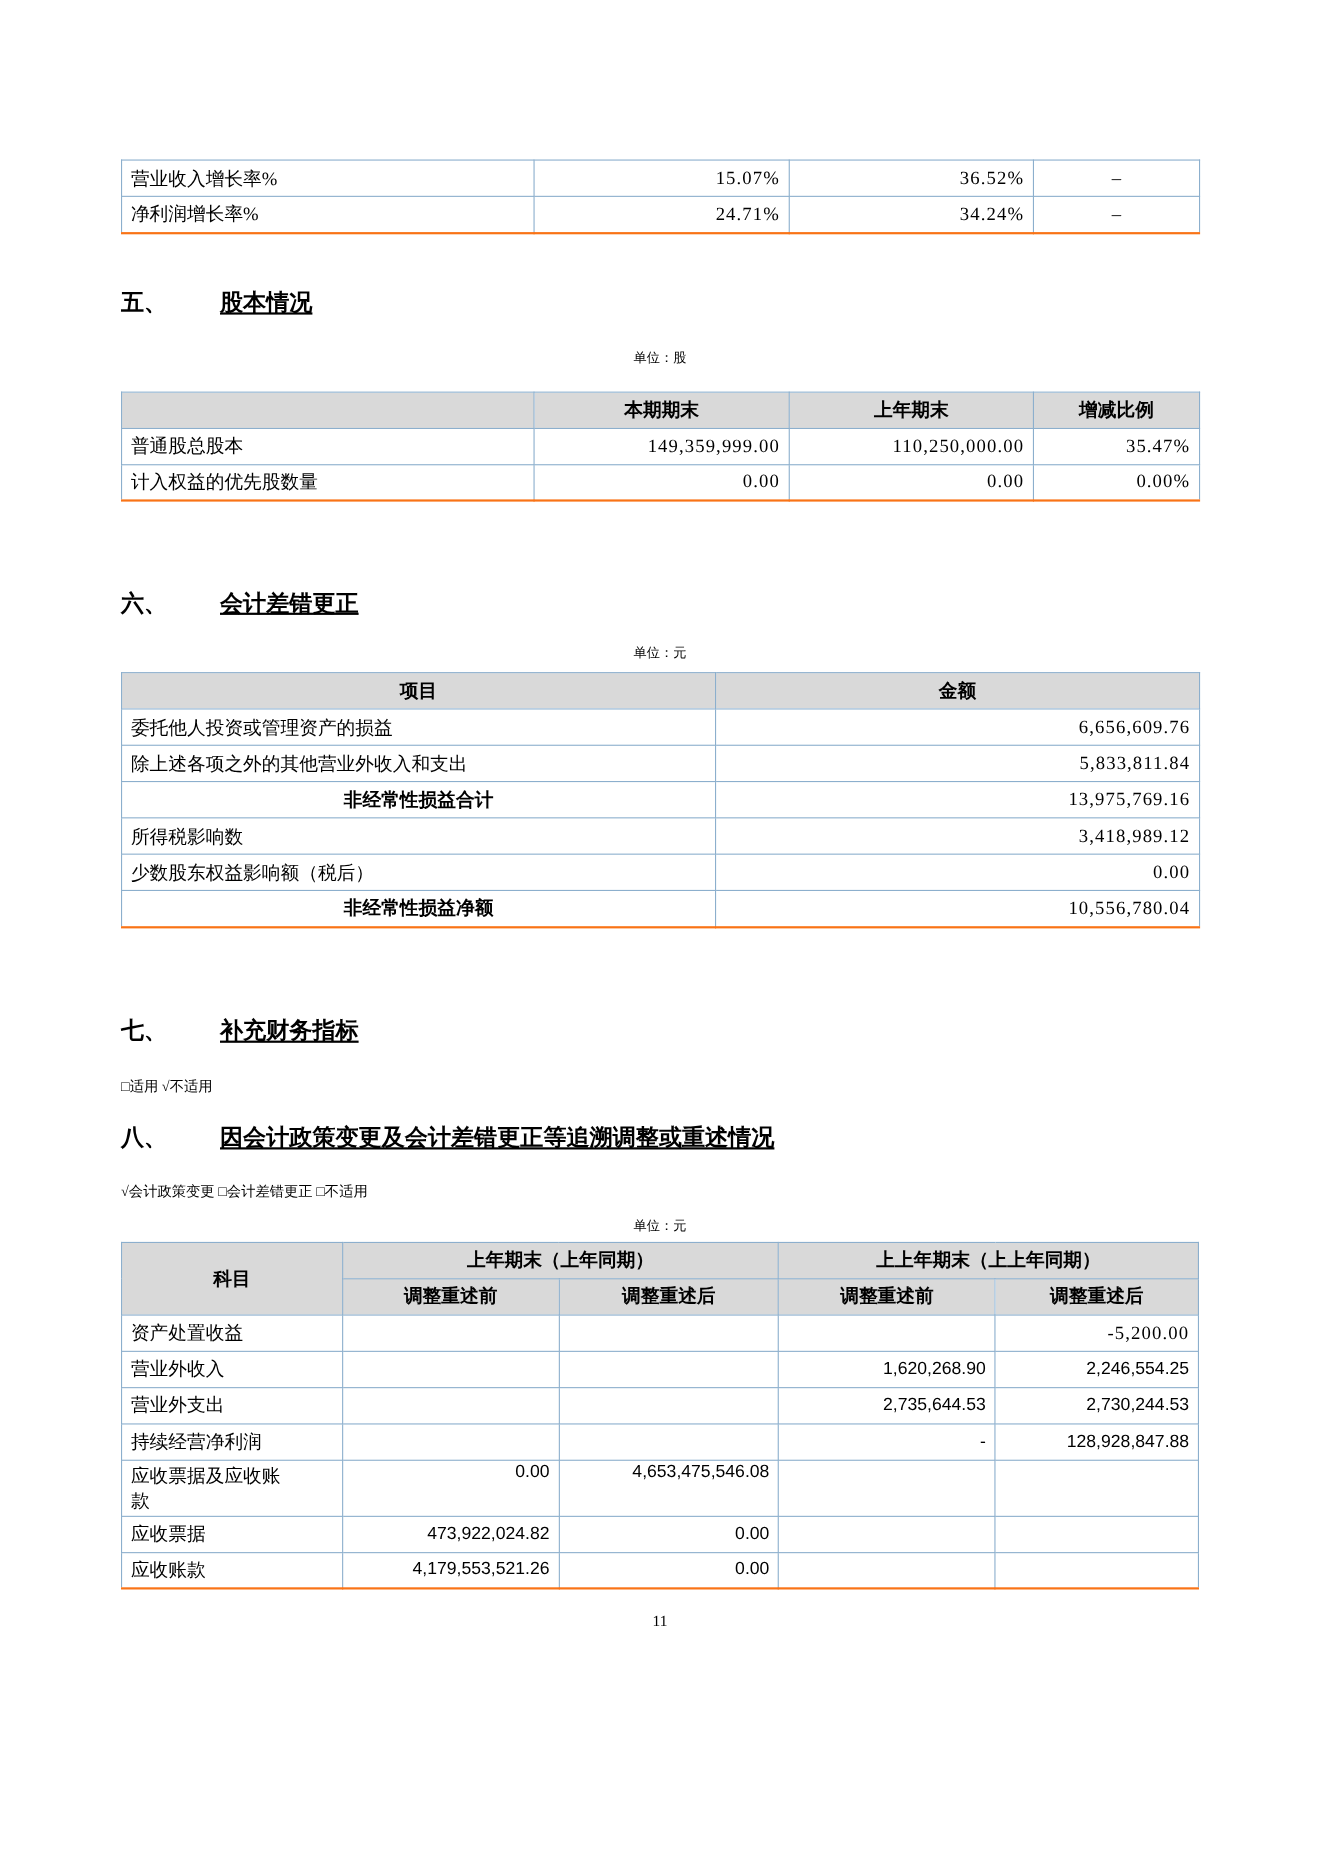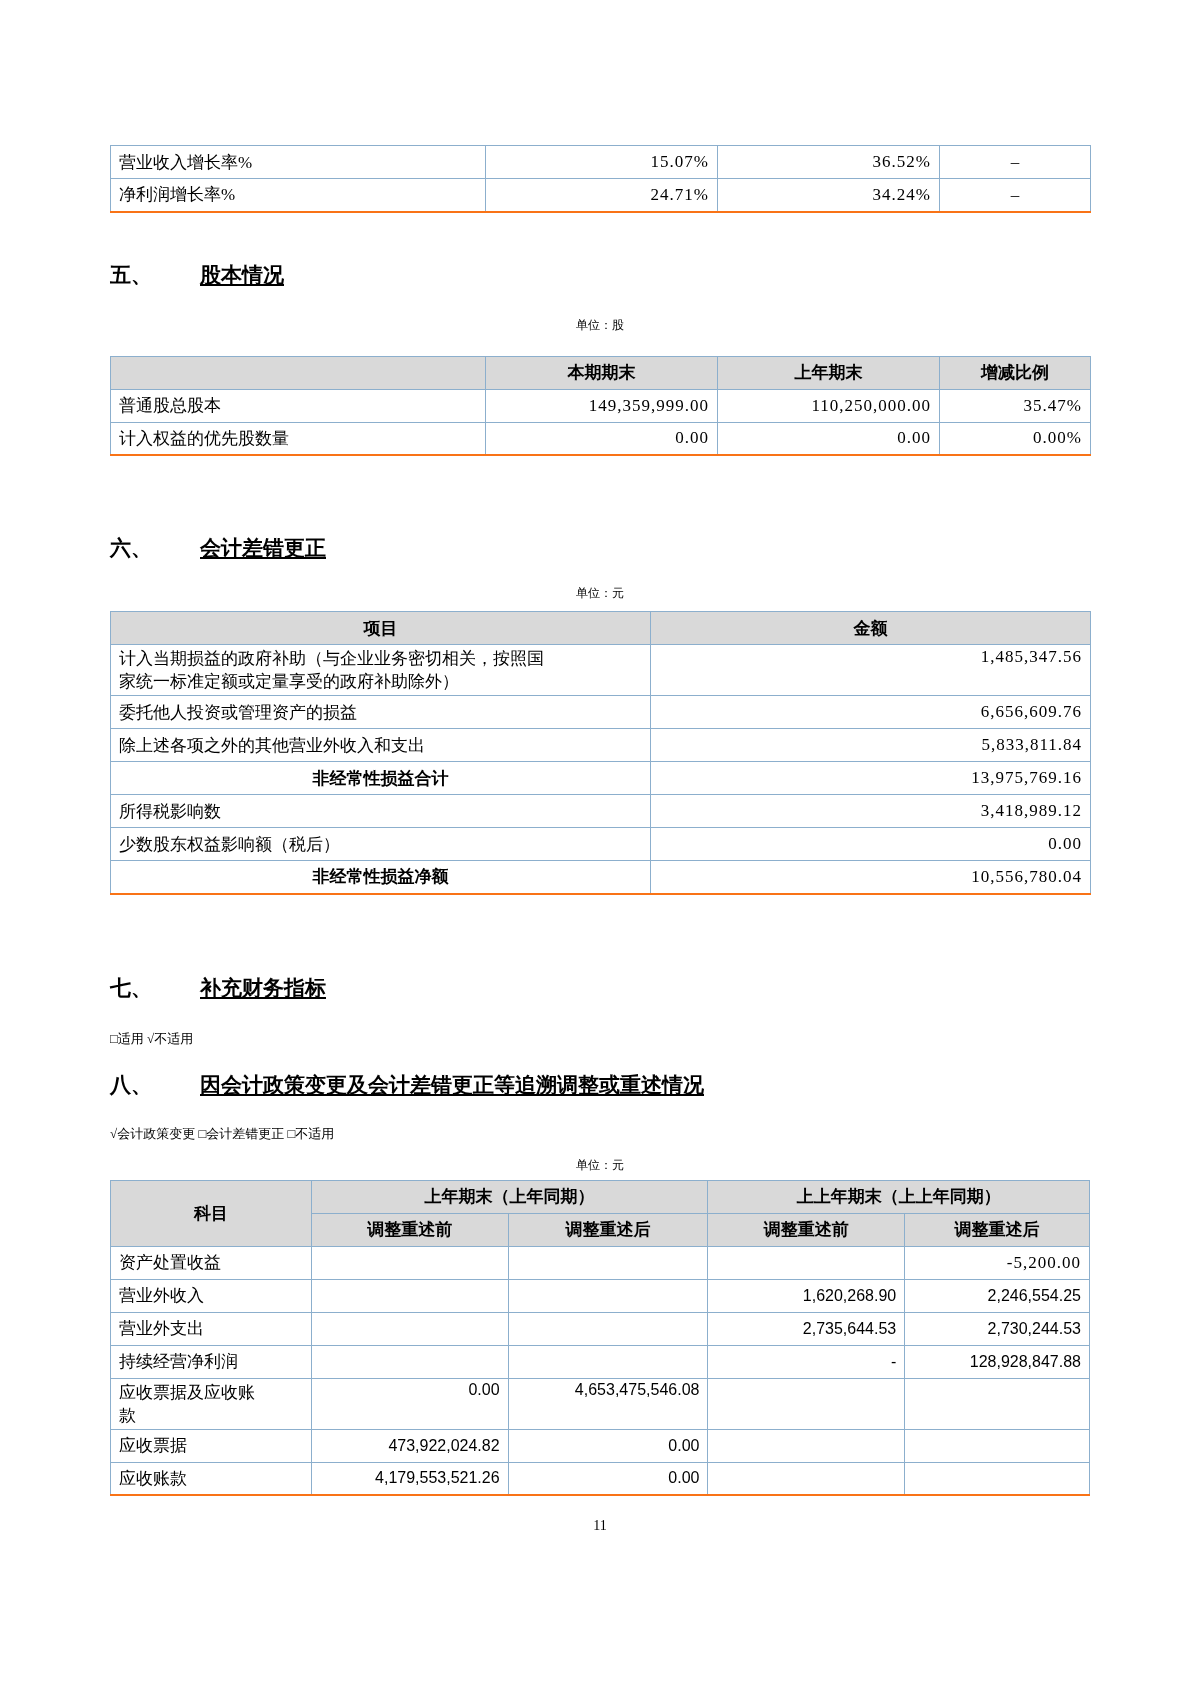--- a/index.html
+++ b/index.html
@@ -130,24 +130,20 @@
   <table class="doc-table mt7">
     <colgroup>
         <col style="width:540px">
         <col style="width:440px">
       </colgroup>
     <tbody>
       <tr class="hdr h30">
         <td>项目</td>
         <td>金额</td>
       </tr>
-      <tr class="h66">
-        <td class="lbl pr" style="vertical-align:middle">计入当期损益的政府补助（与企业业务密切相关，按照国家统一标准定额或定量享受的政府补助除外）</td>
-        <td class="num" style="vertical-align:top">1,485,347.56</td>
-      </tr>
       <tr>
         <td class="lbl">委托他人投资或管理资产的损益</td>
         <td class="num">6,656,609.76</td>
       </tr>
       <tr>
         <td class="lbl">除上述各项之外的其他营业外收入和支出</td>
         <td class="num">5,833,811.84</td>
       </tr>
       <tr>
         <td class="ctr b">非经常性损益合计</td>

